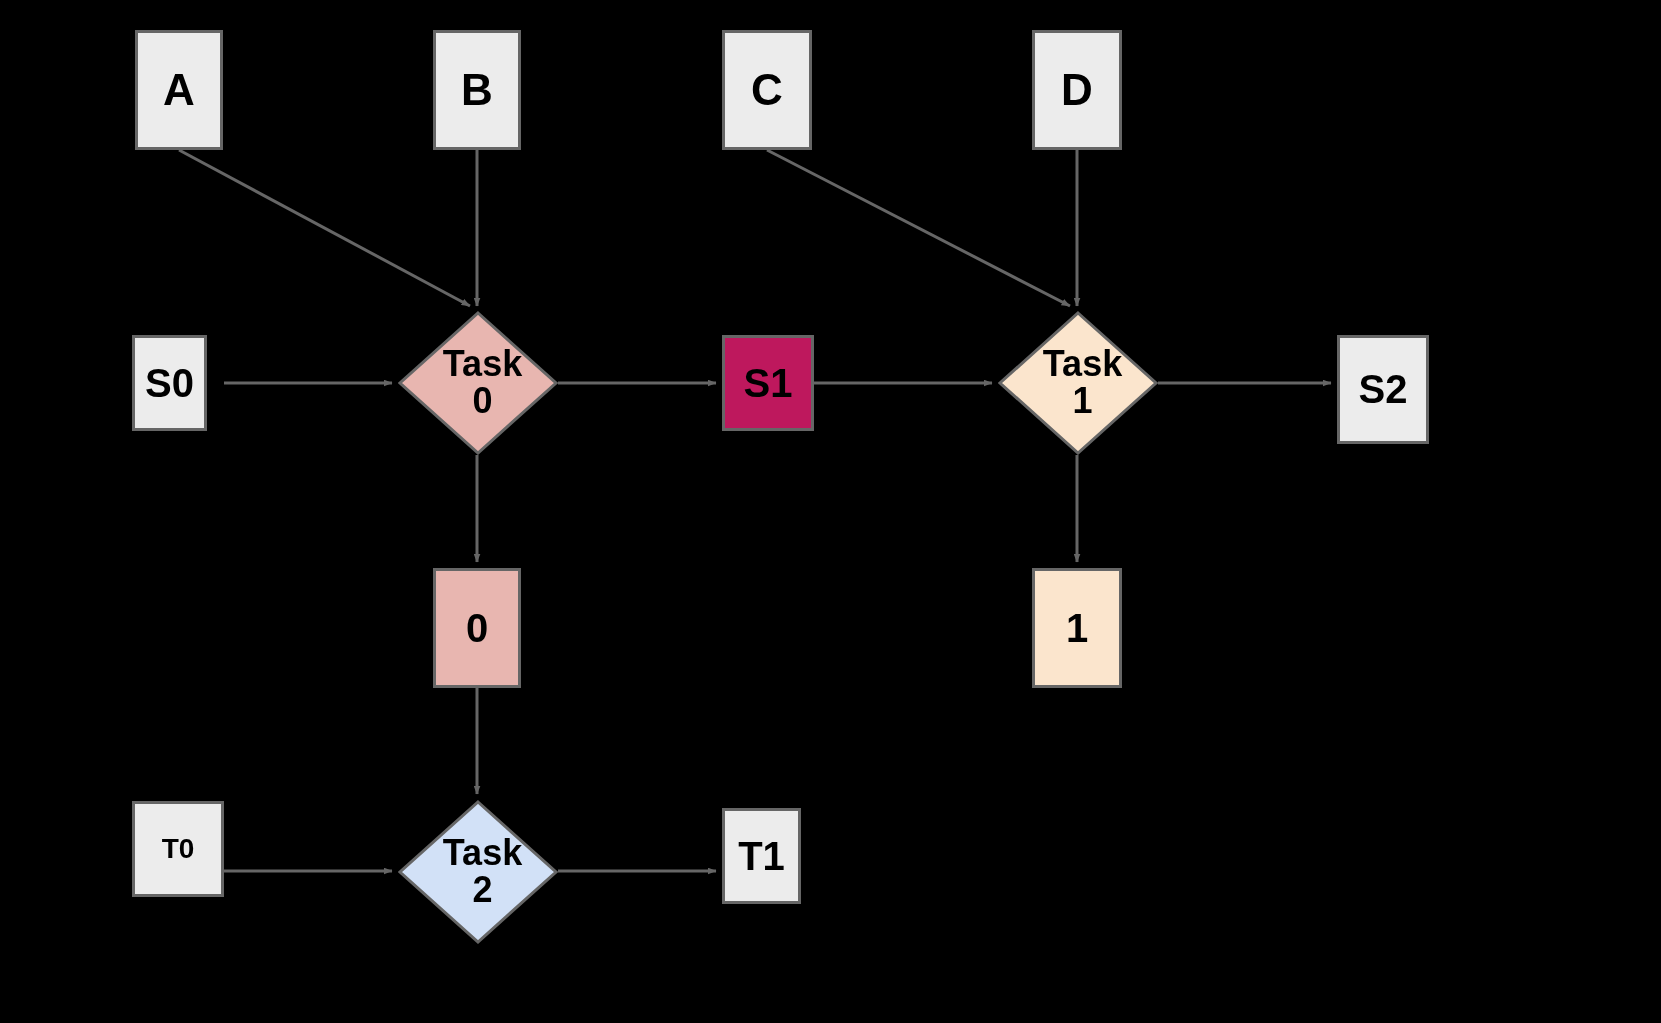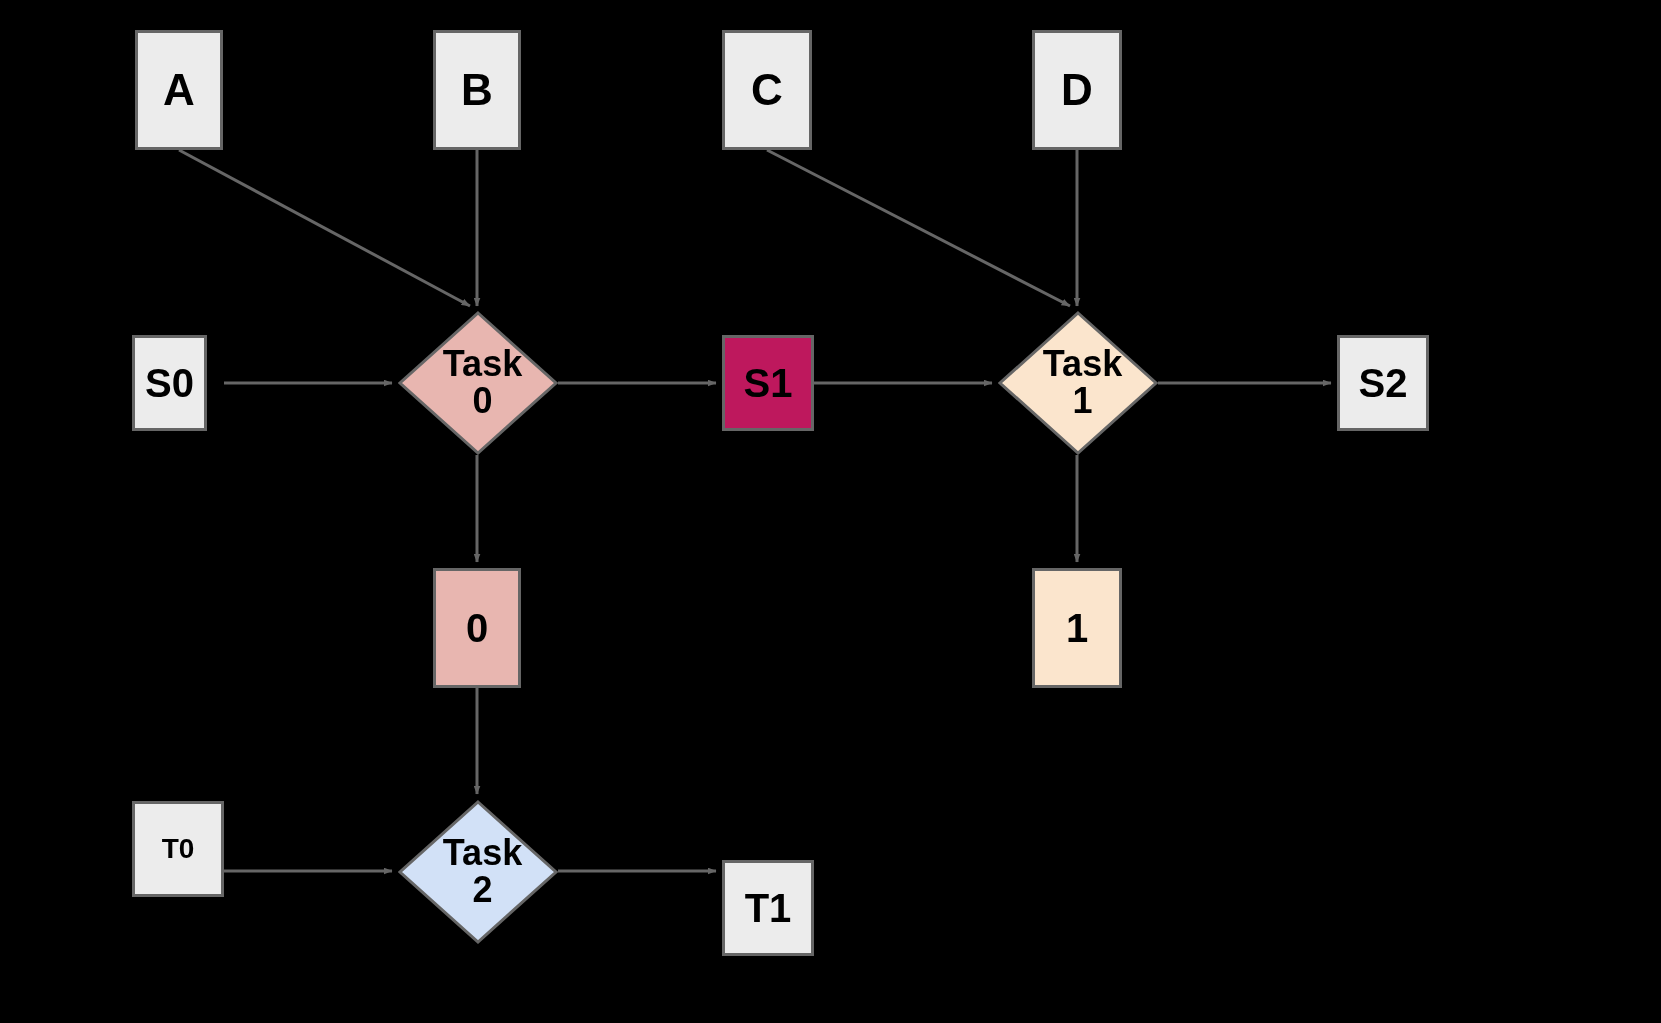--- a/index.html
+++ b/index.html
@@ -110,36 +110,36 @@
       <div class="node rect" style="left: 722px; top: 335px; width: 92px; height: 96px; font-size: 40px; background: #be185d;">
         <span class="lbl">S1</span>
       </div>
       <div class="node diamond" style="left: 998px; top: 311px; width: 160px; height: 144px; font-size: 36px;">
         <svg class="diamond-shape" viewBox="0 0 160 144">
           <polygon points="80,2 158,72 80,142 2,72" fill="#fbe5cd" stroke="#666666" stroke-width="3"></polygon>
         </svg>
         <span class="diamond-label">Task
 1</span>
       </div>
-      <div class="node rect" style="left: 1337px; top: 335px; width: 92px; height: 96px; font-size: 40px; background: rgb(236, 236, 236);">
+      <div class="node rect" style="left: 1337px; top: 335px; width: 92px; height: 109px; font-size: 40px; background: rgb(236, 236, 236);">
         <span class="lbl">S2</span>
       </div>
       <div class="node rect" style="left: 433px; top: 568px; width: 88px; height: 120px; font-size: 40px; background: rgb(232, 182, 176);">
         <span class="lbl">0</span>
       </div>
       <div class="node rect" style="left: 1032px; top: 568px; width: 90px; height: 120px; font-size: 40px; background: rgb(251, 229, 205);">
         <span class="lbl">1</span>
       </div>
       <div class="node rect" style="left: 132px; top: 801px; width: 92px; height: 96px; font-size: 28px; background: rgb(236, 236, 236);">
         <span class="lbl">T0</span>
       </div>
       <div class="node diamond" style="left: 398px; top: 800px; width: 160px; height: 144px; font-size: 36px;">
         <svg class="diamond-shape" viewBox="0 0 160 144">
           <polygon points="80,2 158,72 80,142 2,72" fill="#d2e1f7" stroke="#666666" stroke-width="3"></polygon>
         </svg>
         <span class="diamond-label">Task
 2</span>
       </div>
-      <div class="node rect" style="left: 722px; top: 860px; width: 92px; height: 96px; font-size: 40px; background: rgb(236, 236, 236);">
+      <div class="node rect" style="left: 722px; top: 808px; width: 79px; height: 96px; font-size: 40px; background: rgb(236, 236, 236);">
         <span class="lbl">T1</span>
       </div>
     </div>
 </div>
 
 </body></html>

